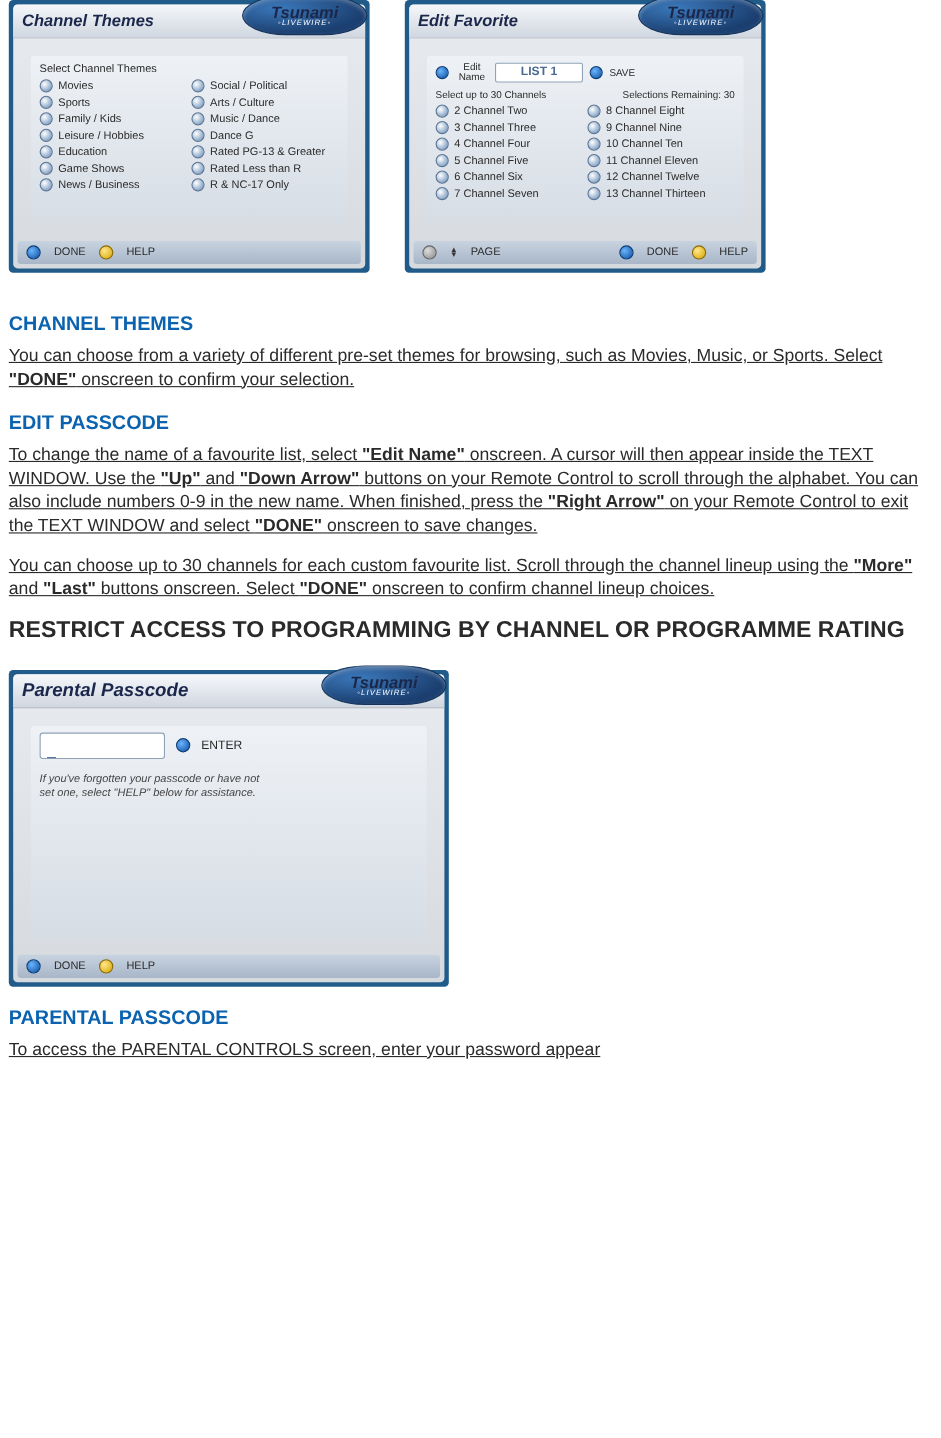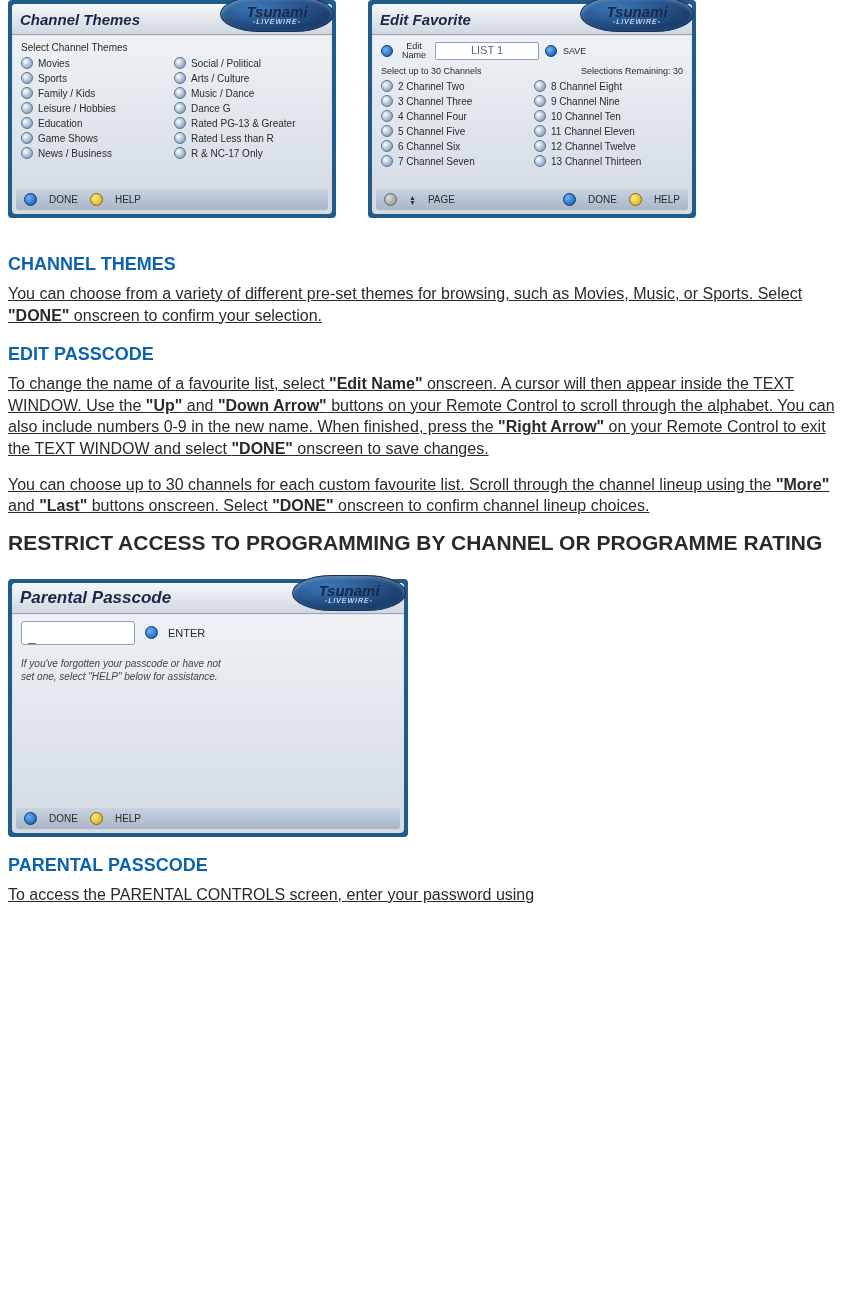--- a/index.html
+++ b/index.html
@@ -68,21 +68,21 @@
     box-shadow: inset 0 2px 4px rgba(255,255,255,.3);
   }
   .brand small {
     font-size: 7px;
     font-weight: normal;
     letter-spacing: 1px;
     margin-top: -2px;
   }
   .content-area {
     background: linear-gradient(#eef1f5, #d6dde5);
-    margin: 1px;
+    margin: 16px;
     border-radius: 3px;
     padding: 6px 8px;
     font-size: 11px;
     color: #2a2a2a;
     min-height: 140px;
   }
   .section-label {
     font-size: 10px;
     color: #2a2a2a;
     margin-bottom: 4px;
@@ -156,26 +156,27 @@
   }
   .edit-name-row .lbl {
     font-size: 9px;
     line-height: 9px;
     width: 30px;
   }
   .text-input {
     background: #fff;
     border: 1px solid #8fa2b7;
     border-radius: 2px;
-    padding: 1px 14px;
+    padding: 1px 2px;
     font-size: 11px;
     color: #4a6a92;
     width: 74px;
     height: 14px;
     box-sizing: content-box;
+    font-weight: bold;
   }
   .sel-header {
     display: flex;
     justify-content: space-between;
     font-size: 9px;
     margin: 2px 0 4px;
   }
   .passcode-panel .content-area {
     min-height: 180px;
   }
@@ -462,15 +463,15 @@
     <div class="footer-bar">
       <span class="dot-blue"></span>
       <span>DONE</span>
       <span class="dot-yellow"></span>
       <span>HELP</span>
     </div>
   </div>
 </div>
 
 <h3 class="blue">PARENTAL PASSCODE</h3>
-<p class="body">To access the PARENTAL CONTROLS screen, enter your password using</p>
+<p class="body">To access the PARENTAL CONTROLS screen, enter your password appear</p>
 
 </div>
 
 </body></html>

